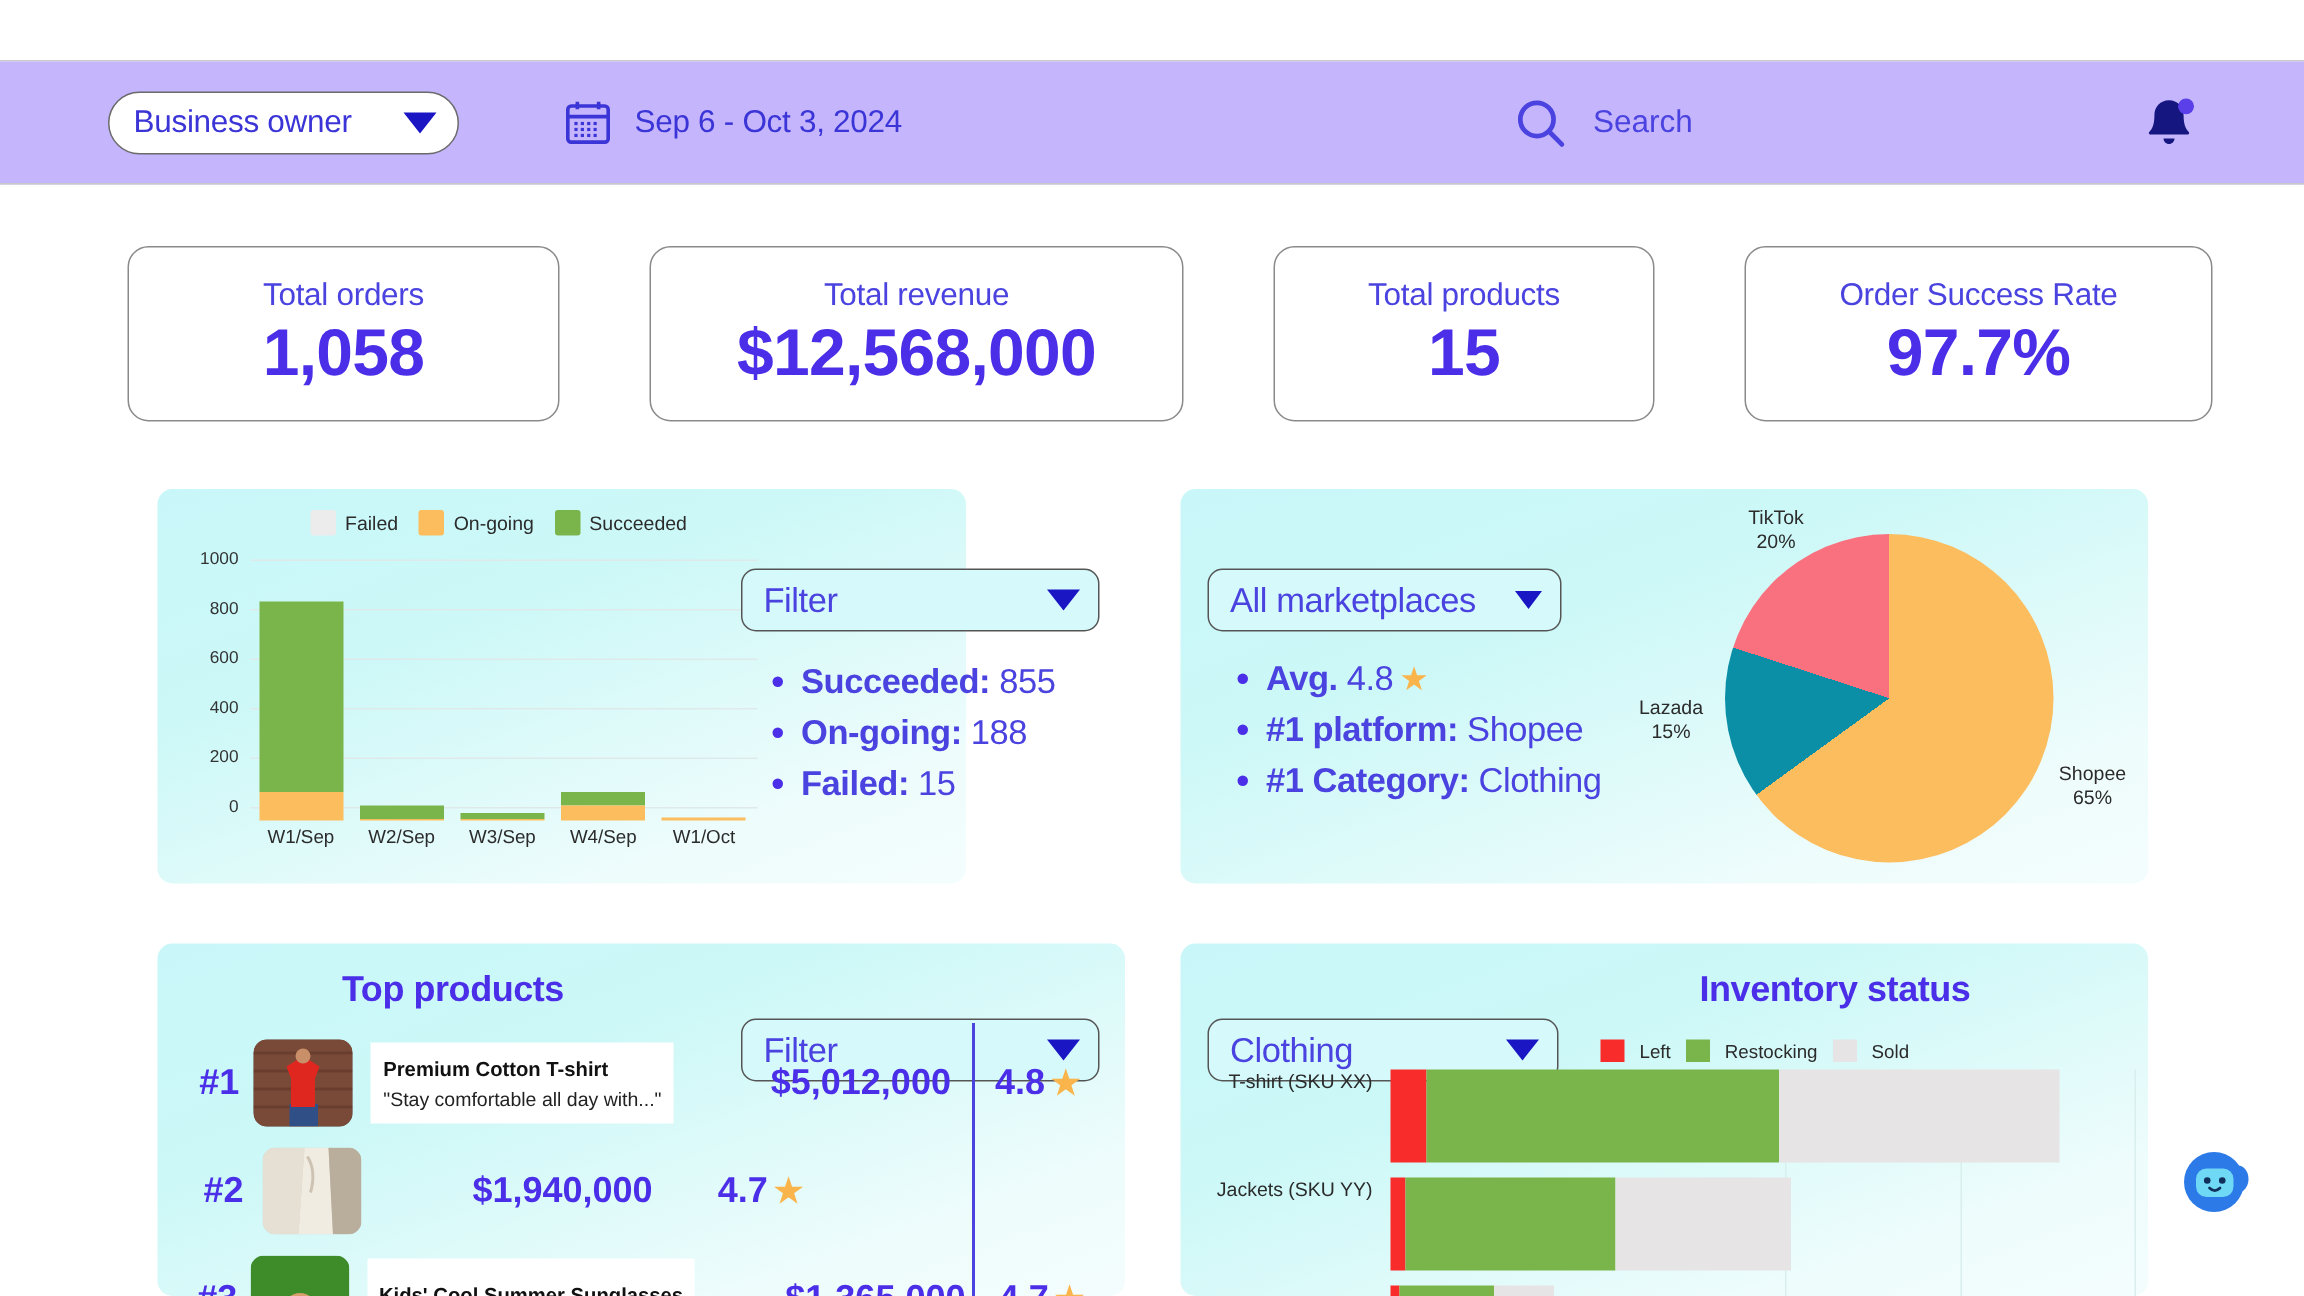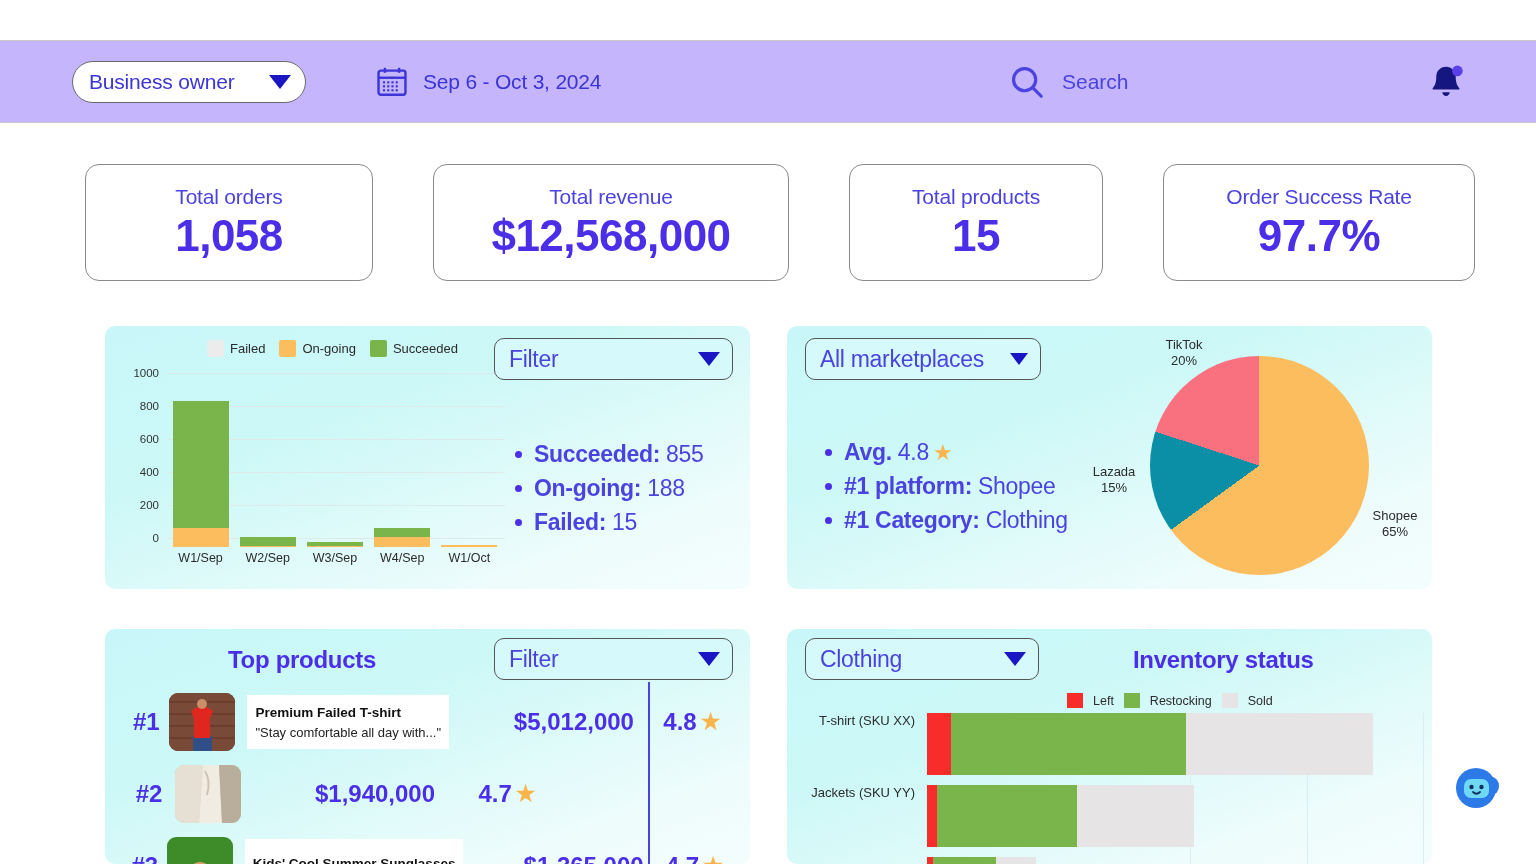--- a/index.html
+++ b/index.html
@@ -53,30 +53,30 @@
   #kpi0 { left: 85px;  width: 288px; }
   #kpi1 { left: 433px; width: 356px; }
   #kpi2 { left: 849px; width: 254px; }
   #kpi3 { left: 1163px;width: 312px; }
 
   
   .panel {
     position: absolute; border-radius: 10px;
     background: linear-gradient(160deg, #c9f7f9 0%, #ccf8f7 35%, #eefcfc 80%, #f4fdfd 100%);
   }
-  #panel-orders  { left: 105px;  top: 326px; width: 645px; height: 263px; }
+  #panel-orders  { left: 105px;  top: 326px; width: 539px; height: 263px; }
   #panel-market  { left: 787px;  top: 326px; width: 645px; height: 263px; }
   #panel-top     { left: 105px;  top: 629px; width: 645px; height: 235px; }
   #panel-inv     { left: 787px;  top: 629px; width: 645px; height: 235px; }
 
   
   .panel-select {
     position: absolute; height: 42px; border: 1.5px solid #555; border-radius: 10px;
     background: #d6fafc; display: flex; align-items: center;
-    justify-content: space-between; padding: 0 12px 0 14px;
+    justify-content: space-between; padding: 0 12px 0 14px; margin-top: 41px;
   }
   .panel-select .lbl { font-size: 23px; color: #4b43e0; letter-spacing: -0.3px; }
 
   
   .chart-area { position: absolute; left: 20px; top: 14px; width: 380px; height: 240px; }
   .legend { display: flex; gap: 14px; align-items: center; margin-left: 82px; }
   .legend .item { display: flex; align-items: center; gap: 6px; }
   .legend .sw { width: 17px; height: 17px; border-radius: 2px; }
   .legend .lt { font-size: 13px; color: #2b2b2b; }
 
@@ -357,21 +357,21 @@
               <rect x="0" y="20" width="66" height="2"></rect>
             <rect x="0" y="32" width="66" height="2"></rect>
               <rect x="0" y="44" width="66" height="2"></rect>
           </g>
           <rect x="24" y="43" width="19" height="15" fill="#2f4f86"></rect>
           <path d="M22 18 L30 13 L36 13 L44 18 L41 26 L41 45 L25 45 L25 26 Z" fill="#e0271f"></path>
           <circle cx="33" cy="11" r="5" fill="#c98f68"></circle>
         </svg>
       </span>
       <span class="pinfo">
-        <span class="nm">Premium Failed T-shirt</span>
+        <span class="nm">Premium Cotton T-shirt</span>
         <span class="ds">"Stay comfortable all day with..."</span>
       </span>
       <span class="price">$5,012,000</span>
       <span class="rate">
         <span>4.8</span>
         <span class="star">★</span>
       </span>
     </div>
 
     <div class="prow" style="top:132px;">

